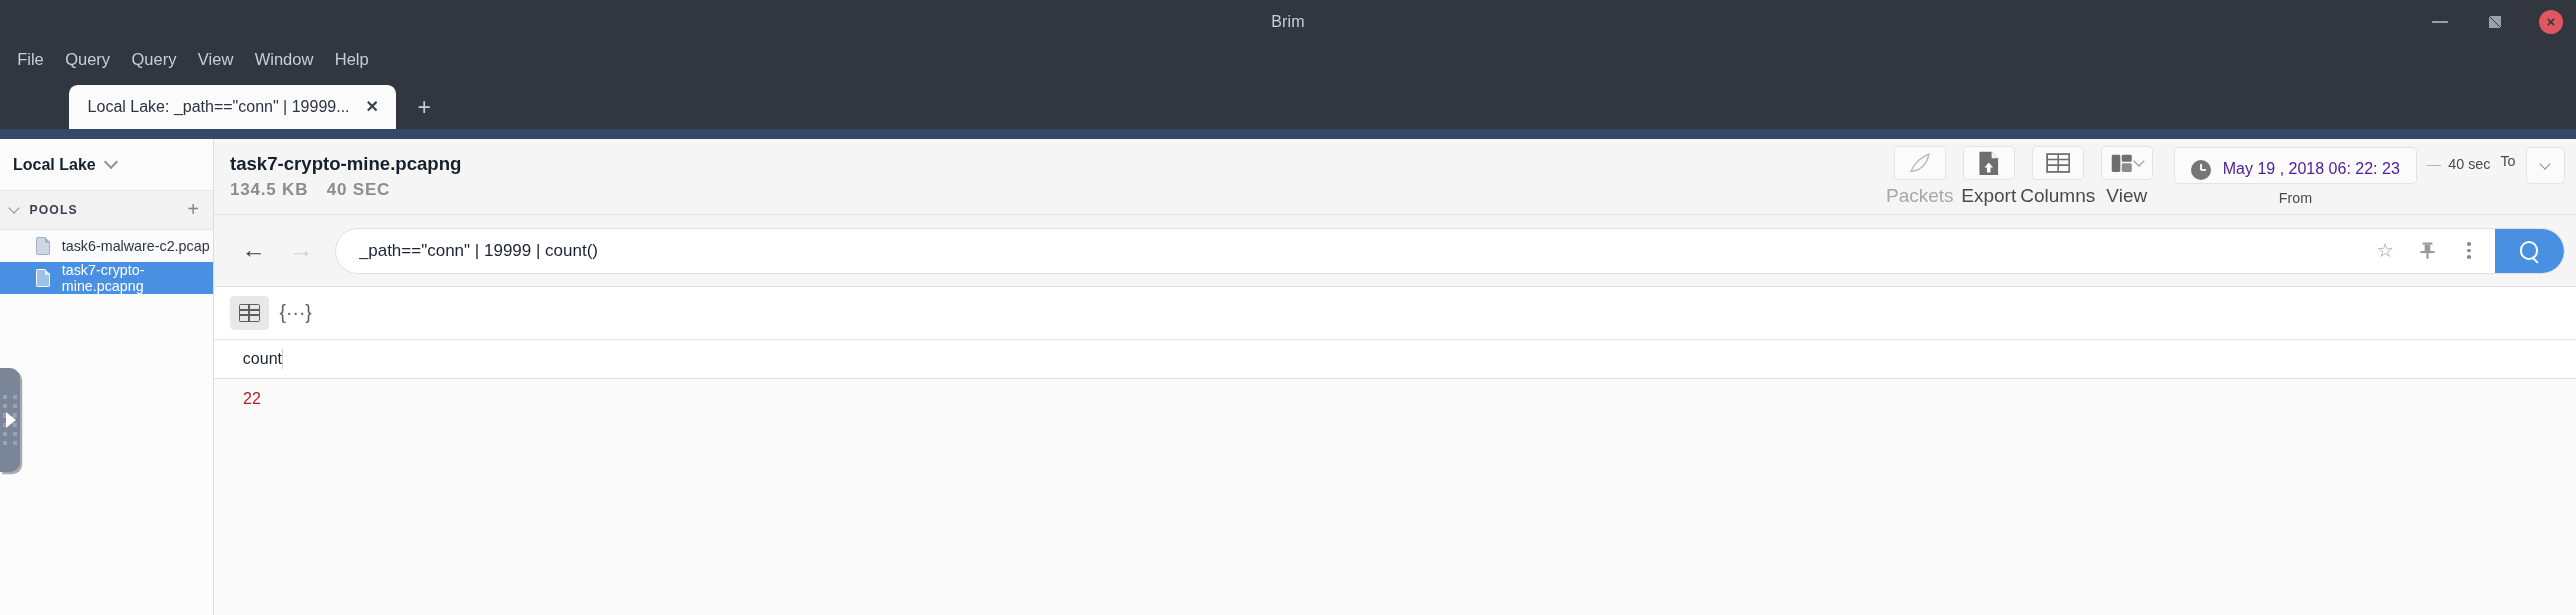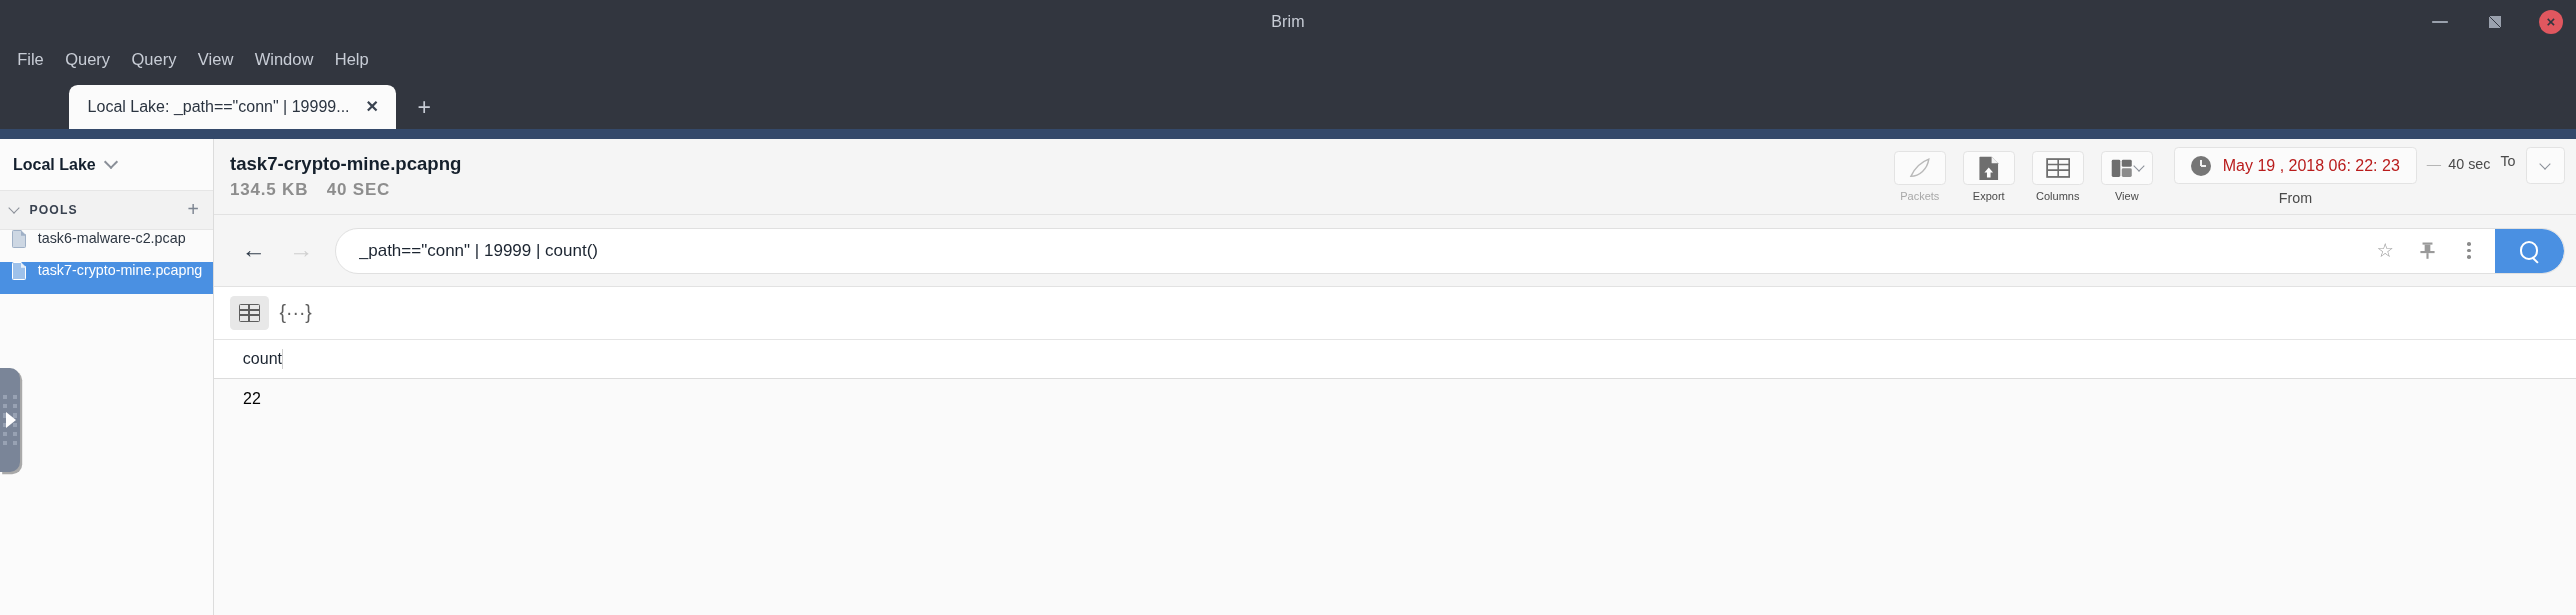--- a/index.html
+++ b/index.html
@@ -128,22 +128,22 @@
   }
   .pools-label {
     font-size: 12.2px; font-weight: bold; letter-spacing: 1.1px;
     color: #394250; margin-left: 11.5px;
   }
   .pools-add {
     margin-left: auto; color: #7c8491; font-size: 19.4px; line-height: 1; font-weight: 300;
   }
   .pool-item {
     height: 32px;
-    display: flex; 
-    padding-left: 12px; gap: 11.5px;
+    display: flex; align-items: center;
+    padding-left: 36px; gap: 11.5px;
     font-size: 14.3px;
     color: #2d3642;
   }
   .pool-item.selected { background: #4a90e2; color: #ffffff; }
   .file-ico { width: 14.3px; height: 18px; position: relative; flex: 0 0 14.3px; }
   .file-ico::before {
     content: ""; position: absolute; inset: 0;
     background: #cdd7e3; border: 1.1px solid #9fb0c6;
     border-radius: 1.4px;
     clip-path: polygon(0 0, 62% 0, 100% 28%, 100% 100%, 0 100%);
@@ -202,35 +202,35 @@
     width: 69px;
     display: flex; flex-direction: column; align-items: center; gap: 5px;
   }
   .tool-btn {
     width: 52px; height: 34px;
     background: #fbfbfb;
     border: 0.7px solid #e3e3e3;
     border-radius: 4.3px;
     display: flex; align-items: center; justify-content: center;
   }
-  .tool-label { font-size: 11px; color: #4a4a4a; }
+  .tool-label { font-size: 19px; color: #4a4a4a; }
   .tool.disabled .tool-label { color: #a8a8a8; }
   .tool-view-wrap { display: flex; align-items: center; }
   .view-caret { margin-left: 2.9px; }
 
   .time-group { display: flex; align-items: flex-start; margin-left: 13px; }
   .time-col { display: flex; flex-direction: column; align-items: center; }
   .time-pill {
     height: 37px;
     background: #fbfbfb;
     border: 0.7px solid #e3e3e3;
     border-radius: 4.3px;
-    display: flex; align-items: center; gap: 11.5px;
-    padding: 2px 16px;
-    font-size: 16px; color: #b91c1c;
+    display: flex; gap: 11.5px;
+    padding: 12px 16px;
+    font-size: 16px; color: #4c1d95;
     white-space: nowrap;
   }
   .time-cap { font-size: 14.3px; color: #4a4a4a; margin-top: 5.7px; }
   .clock {
     width: 20px; height: 20px; border-radius: 50%;
     background: #767676; position: relative; flex: 0 0 20px;
   }
   .clock::before, .clock::after {
     content: ""; position: absolute; background: #f1f1f1;
   }
@@ -340,21 +340,21 @@
     width: 52px;
   }
   .col-divider { width: 0.7px; height: 20px; background: #cfcfcf; }
 
   .table-row {
     height: 39px;
     background: #fafafa;
     display: flex; align-items: center;
     padding-left: 29px;
   }
-  .cell-num { font-size: 16px; color: #000000; }
+  .cell-num { font-size: 16px; color: #b91c1c; }
   .results { position: relative; flex: 1; background: #fafafa; }
 </style>
 </head>
 <body>
 
 <div class="titlebar">
   <div class="app-title">Brim</div>
   <div class="win-controls">
     <div class="win-btn">
         <span class="win-min"></span>

